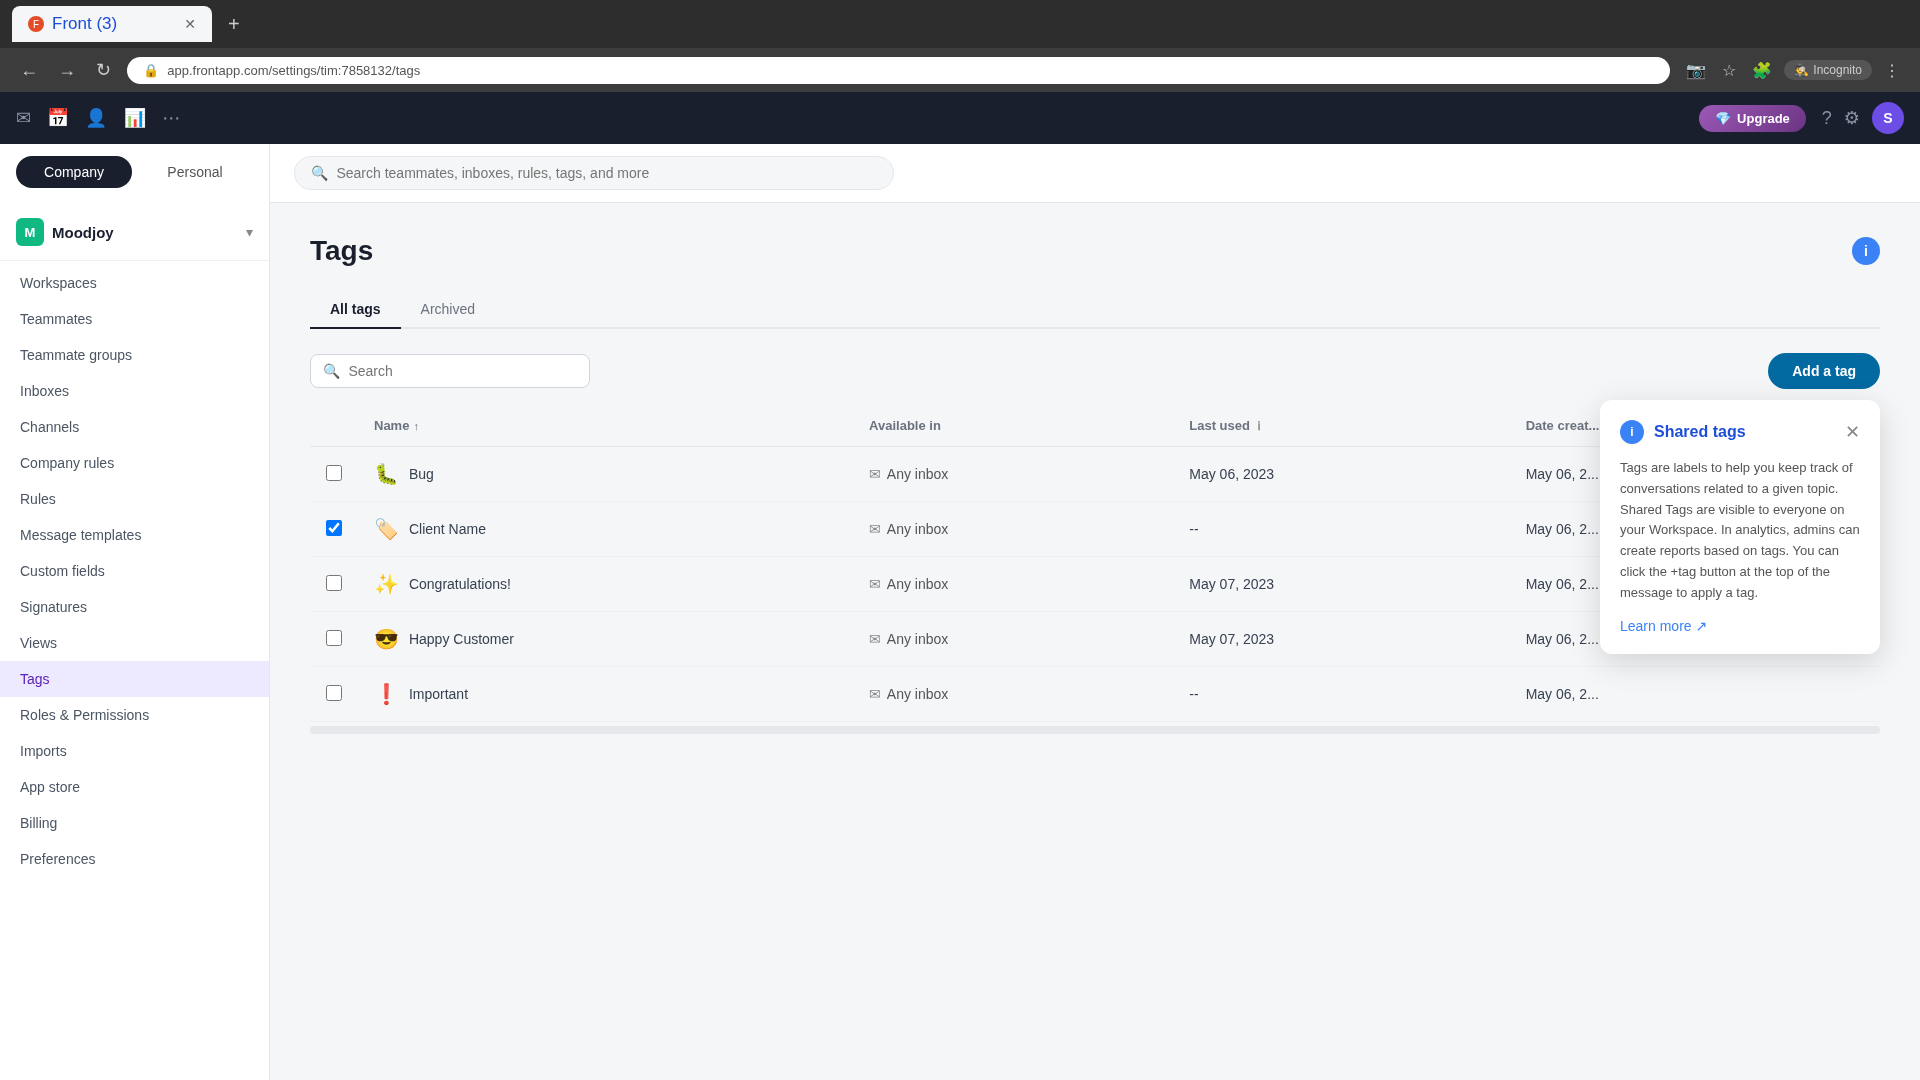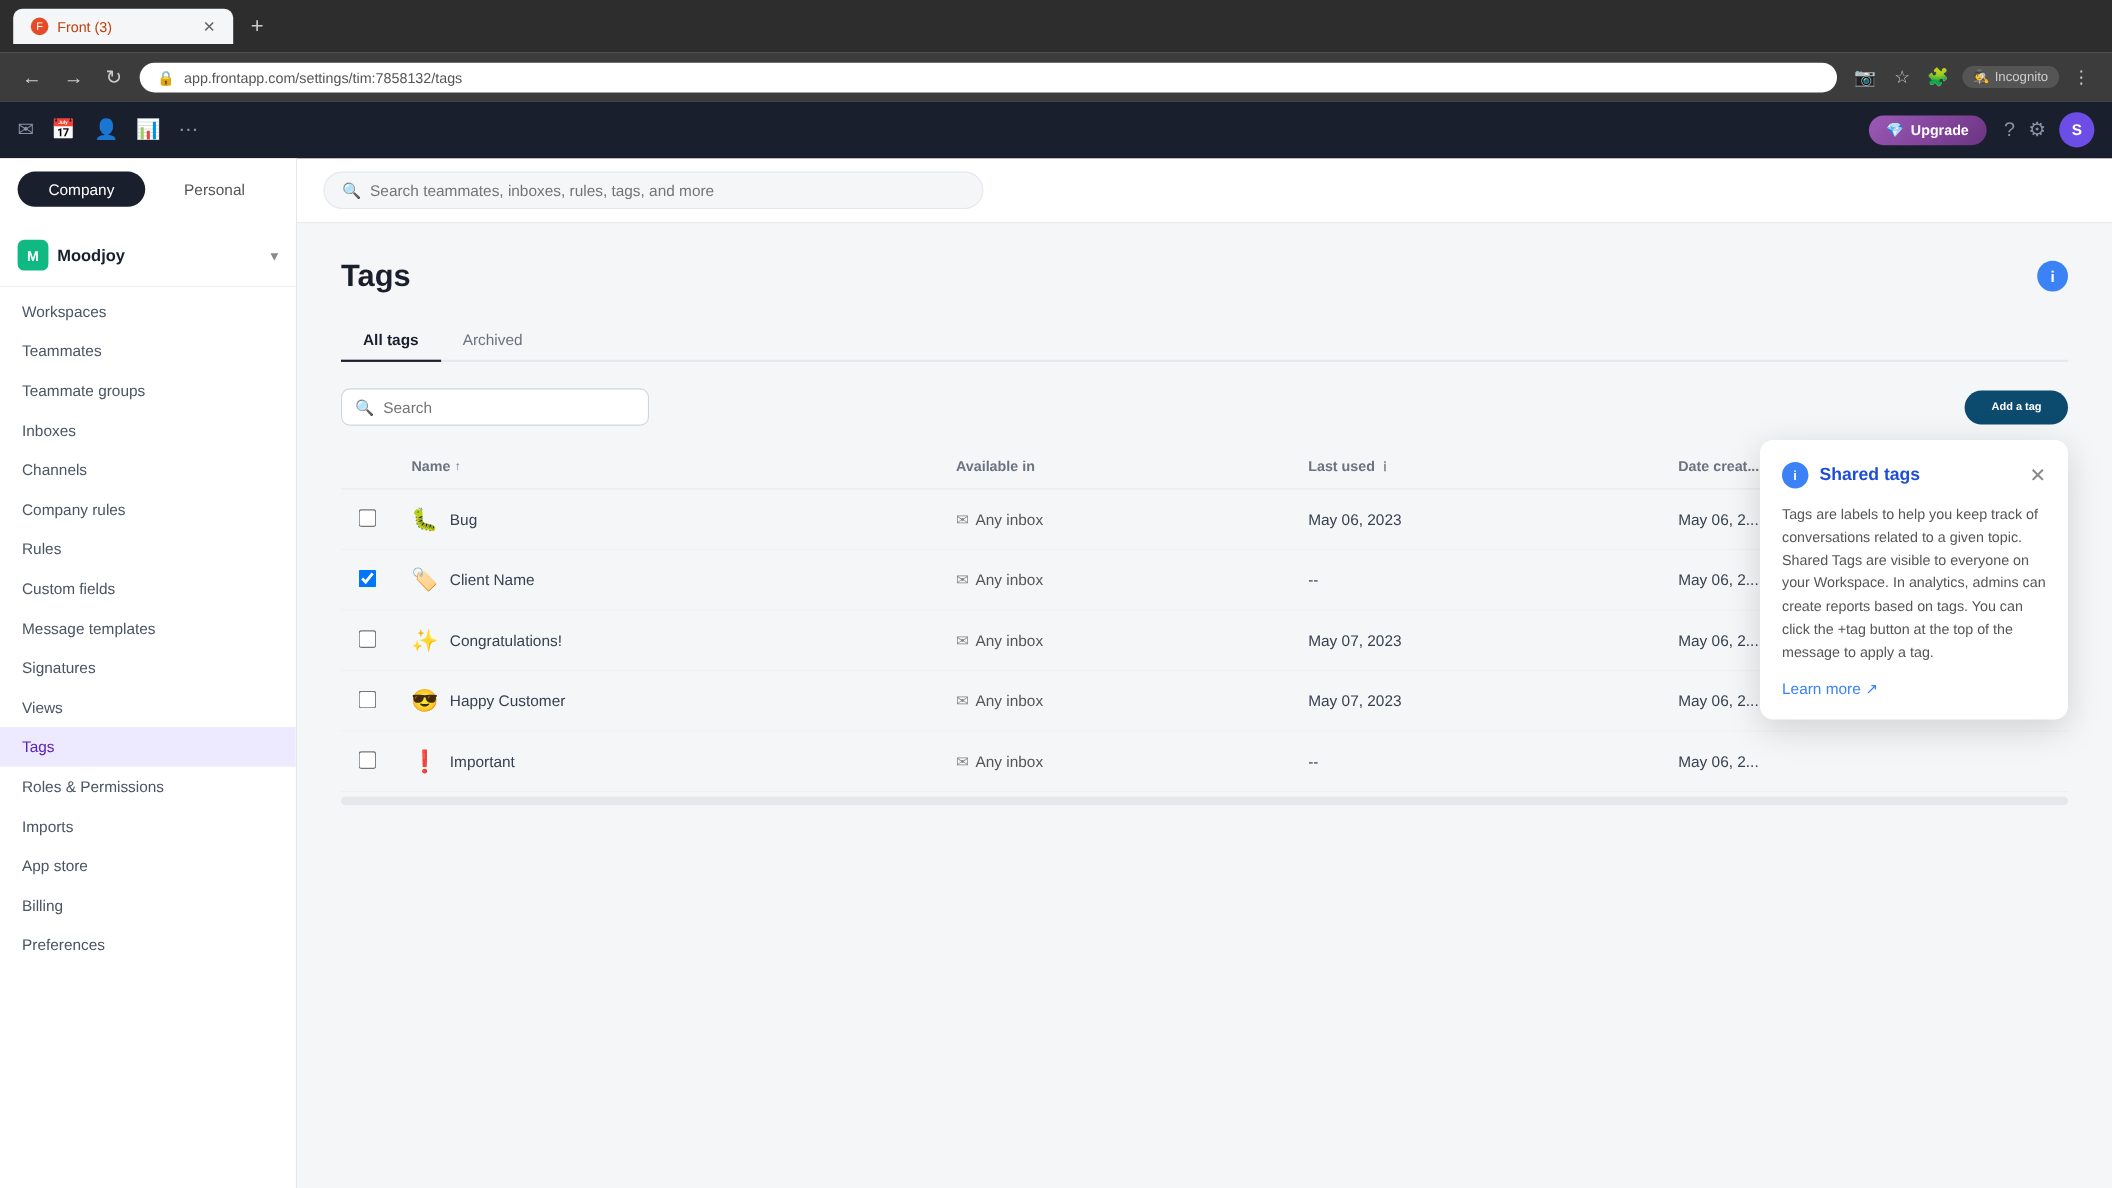--- a/index.html
+++ b/index.html
@@ -1,21 +1,21 @@
 <!DOCTYPE html>
 <html><head>
   <meta charset="utf-8">
   <style>
     * { box-sizing: border-box; margin: 0; padding: 0; }
     body { font-family: -apple-system, BlinkMacSystemFont, 'Segoe UI', sans-serif; background: #f5f6f7; overflow: hidden; }
 
     
     .browser-chrome { background: #2d2d2d; height: 48px; display: flex; align-items: center; padding: 0 12px; gap: 8px; }
     .browser-tab { background: #f5f6f7; border-radius: 8px 8px 0 0; padding: 8px 16px; display: flex; align-items: center; gap: 8px; min-width: 200px; }
-    .browser-tab-title { font-size: 13px; color: #c2410c; }
+    .browser-tab-title { font-size: 17px; color: #1d4ed8; }
     .tab-favicon { width: 16px; height: 16px; background: #e34c26; border-radius: 50%; display: flex; align-items: center; justify-content: center; font-size: 10px; color: white; }
     .tab-close { margin-left: auto; color: #666; cursor: pointer; font-size: 14px; }
     .tab-new { background: none; border: none; color: #ccc; font-size: 20px; cursor: pointer; padding: 4px 8px; }
     .browser-nav { background: #3c3c3c; height: 44px; display: flex; align-items: center; padding: 0 16px; gap: 12px; }
     .nav-btn { background: none; border: none; color: #ccc; cursor: pointer; font-size: 18px; padding: 4px; }
     .address-bar { flex: 1; background: #fff; border-radius: 20px; padding: 6px 16px; font-size: 13px; color: #333; display: flex; align-items: center; gap: 8px; }
     .address-bar-url { color: #555; }
     .browser-actions { display: flex; gap: 8px; align-items: center; }
     .browser-action-btn { background: none; border: none; color: #ccc; cursor: pointer; font-size: 16px; padding: 4px; }
     .incognito-badge { background: #555; color: #ccc; border-radius: 12px; padding: 3px 10px; font-size: 12px; display: flex; align-items: center; gap: 4px; }
@@ -59,21 +59,21 @@
     .page-title { font-size: 28px; font-weight: 700; color: #1a1f2e; }
     .info-icon { width: 28px; height: 28px; background: #3b82f6; border-radius: 50%; display: flex; align-items: center; justify-content: center; color: white; font-size: 14px; font-weight: 700; cursor: pointer; }
 
     .tabs { display: flex; gap: 0; border-bottom: 2px solid #e5e7eb; margin-bottom: 24px; }
     .tab { padding: 10px 20px; font-size: 14px; color: #6b7280; cursor: pointer; border-bottom: 2px solid transparent; margin-bottom: -2px; }
     .tab.active { color: #1a1f2e; font-weight: 600; border-bottom-color: #1a1f2e; }
 
     .toolbar { display: flex; align-items: center; gap: 16px; margin-bottom: 16px; }
     .tag-search { display: flex; align-items: center; gap: 8px; border: 1px solid #d1d5db; border-radius: 8px; padding: 8px 12px; background: #fff; width: 280px; }
     .tag-search input { border: none; outline: none; font-size: 14px; color: #555; width: 100%; }
-    .add-tag-btn { margin-left: auto; background: #0c4a6e; color: white; border: none; border-radius: 24px; padding: 10px 24px; font-size: 10px; font-weight: 600; cursor: pointer; }
+    .add-tag-btn { margin-left: auto; background: #0369a1; color: white; border: none; border-radius: 24px; padding: 10px 24px; font-size: 14px; font-weight: 600; cursor: pointer; }
 
     
     .tags-table { width: 100%; border-collapse: collapse; }
     .tags-table th { text-align: left; padding: 12px 16px; font-size: 13px; font-weight: 600; color: #6b7280; border-bottom: 1px solid #e5e7eb; }
     .tags-table td { padding: 14px 16px; font-size: 14px; color: #374151; border-bottom: 1px solid #f0f0f0; }
     .tag-name-cell { display: flex; align-items: center; gap: 10px; }
     .tag-emoji { font-size: 20px; }
     .tag-name { font-weight: 500; }
     .inbox-cell { display: flex; align-items: center; gap: 6px; color: #555; }
     .inbox-icon { font-size: 14px; color: #888; }
@@ -183,24 +183,24 @@
       <div class="sidebar-item">
         <span>Channels</span>
       </div>
       <div class="sidebar-item">
         <span>Company rules</span>
       </div>
       <div class="sidebar-item">
         <span>Rules</span>
       </div>
       <div class="sidebar-item">
+        <span>Message templates</span>
+      </div>
+      <div class="sidebar-item">
         <span>Custom fields</span>
-      </div>
-      <div class="sidebar-item">
-        <span>Message templates</span>
       </div>
       <div class="sidebar-item">
         <span>Signatures</span>
       </div>
       <div class="sidebar-item">
         <span>Views</span>
       </div>
       <div class="sidebar-item active">
         <span>Tags</span>
       </div>

